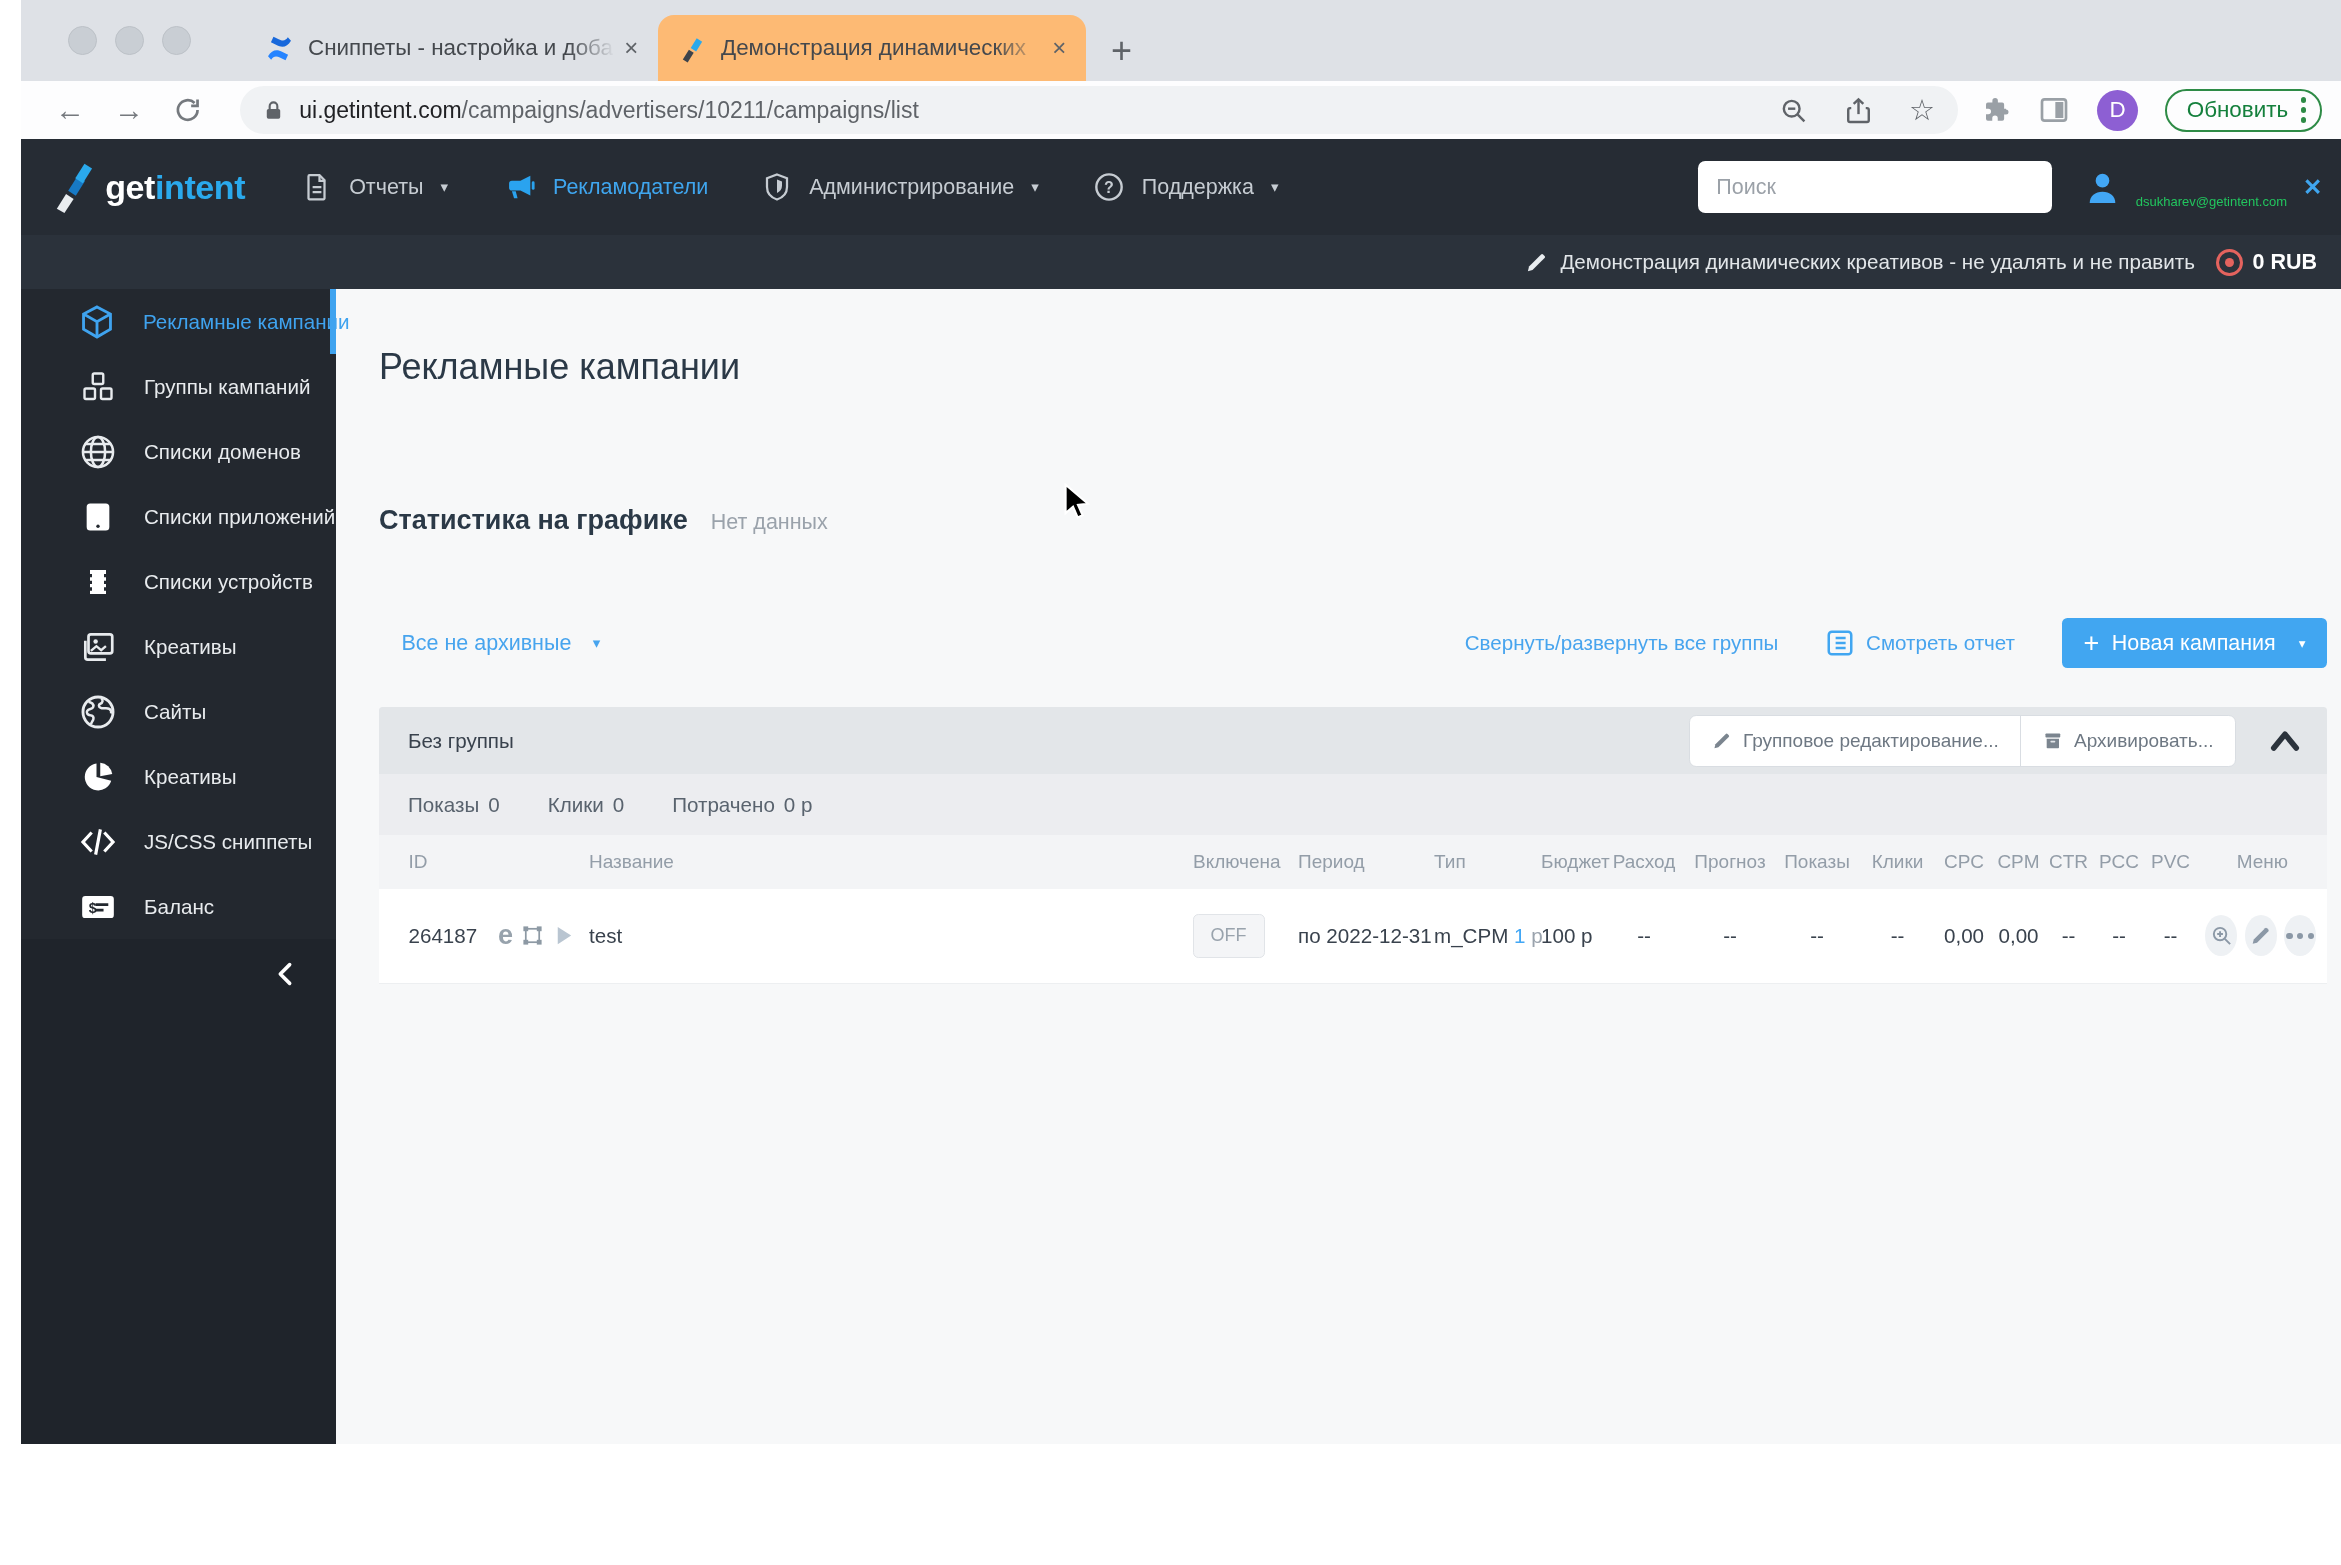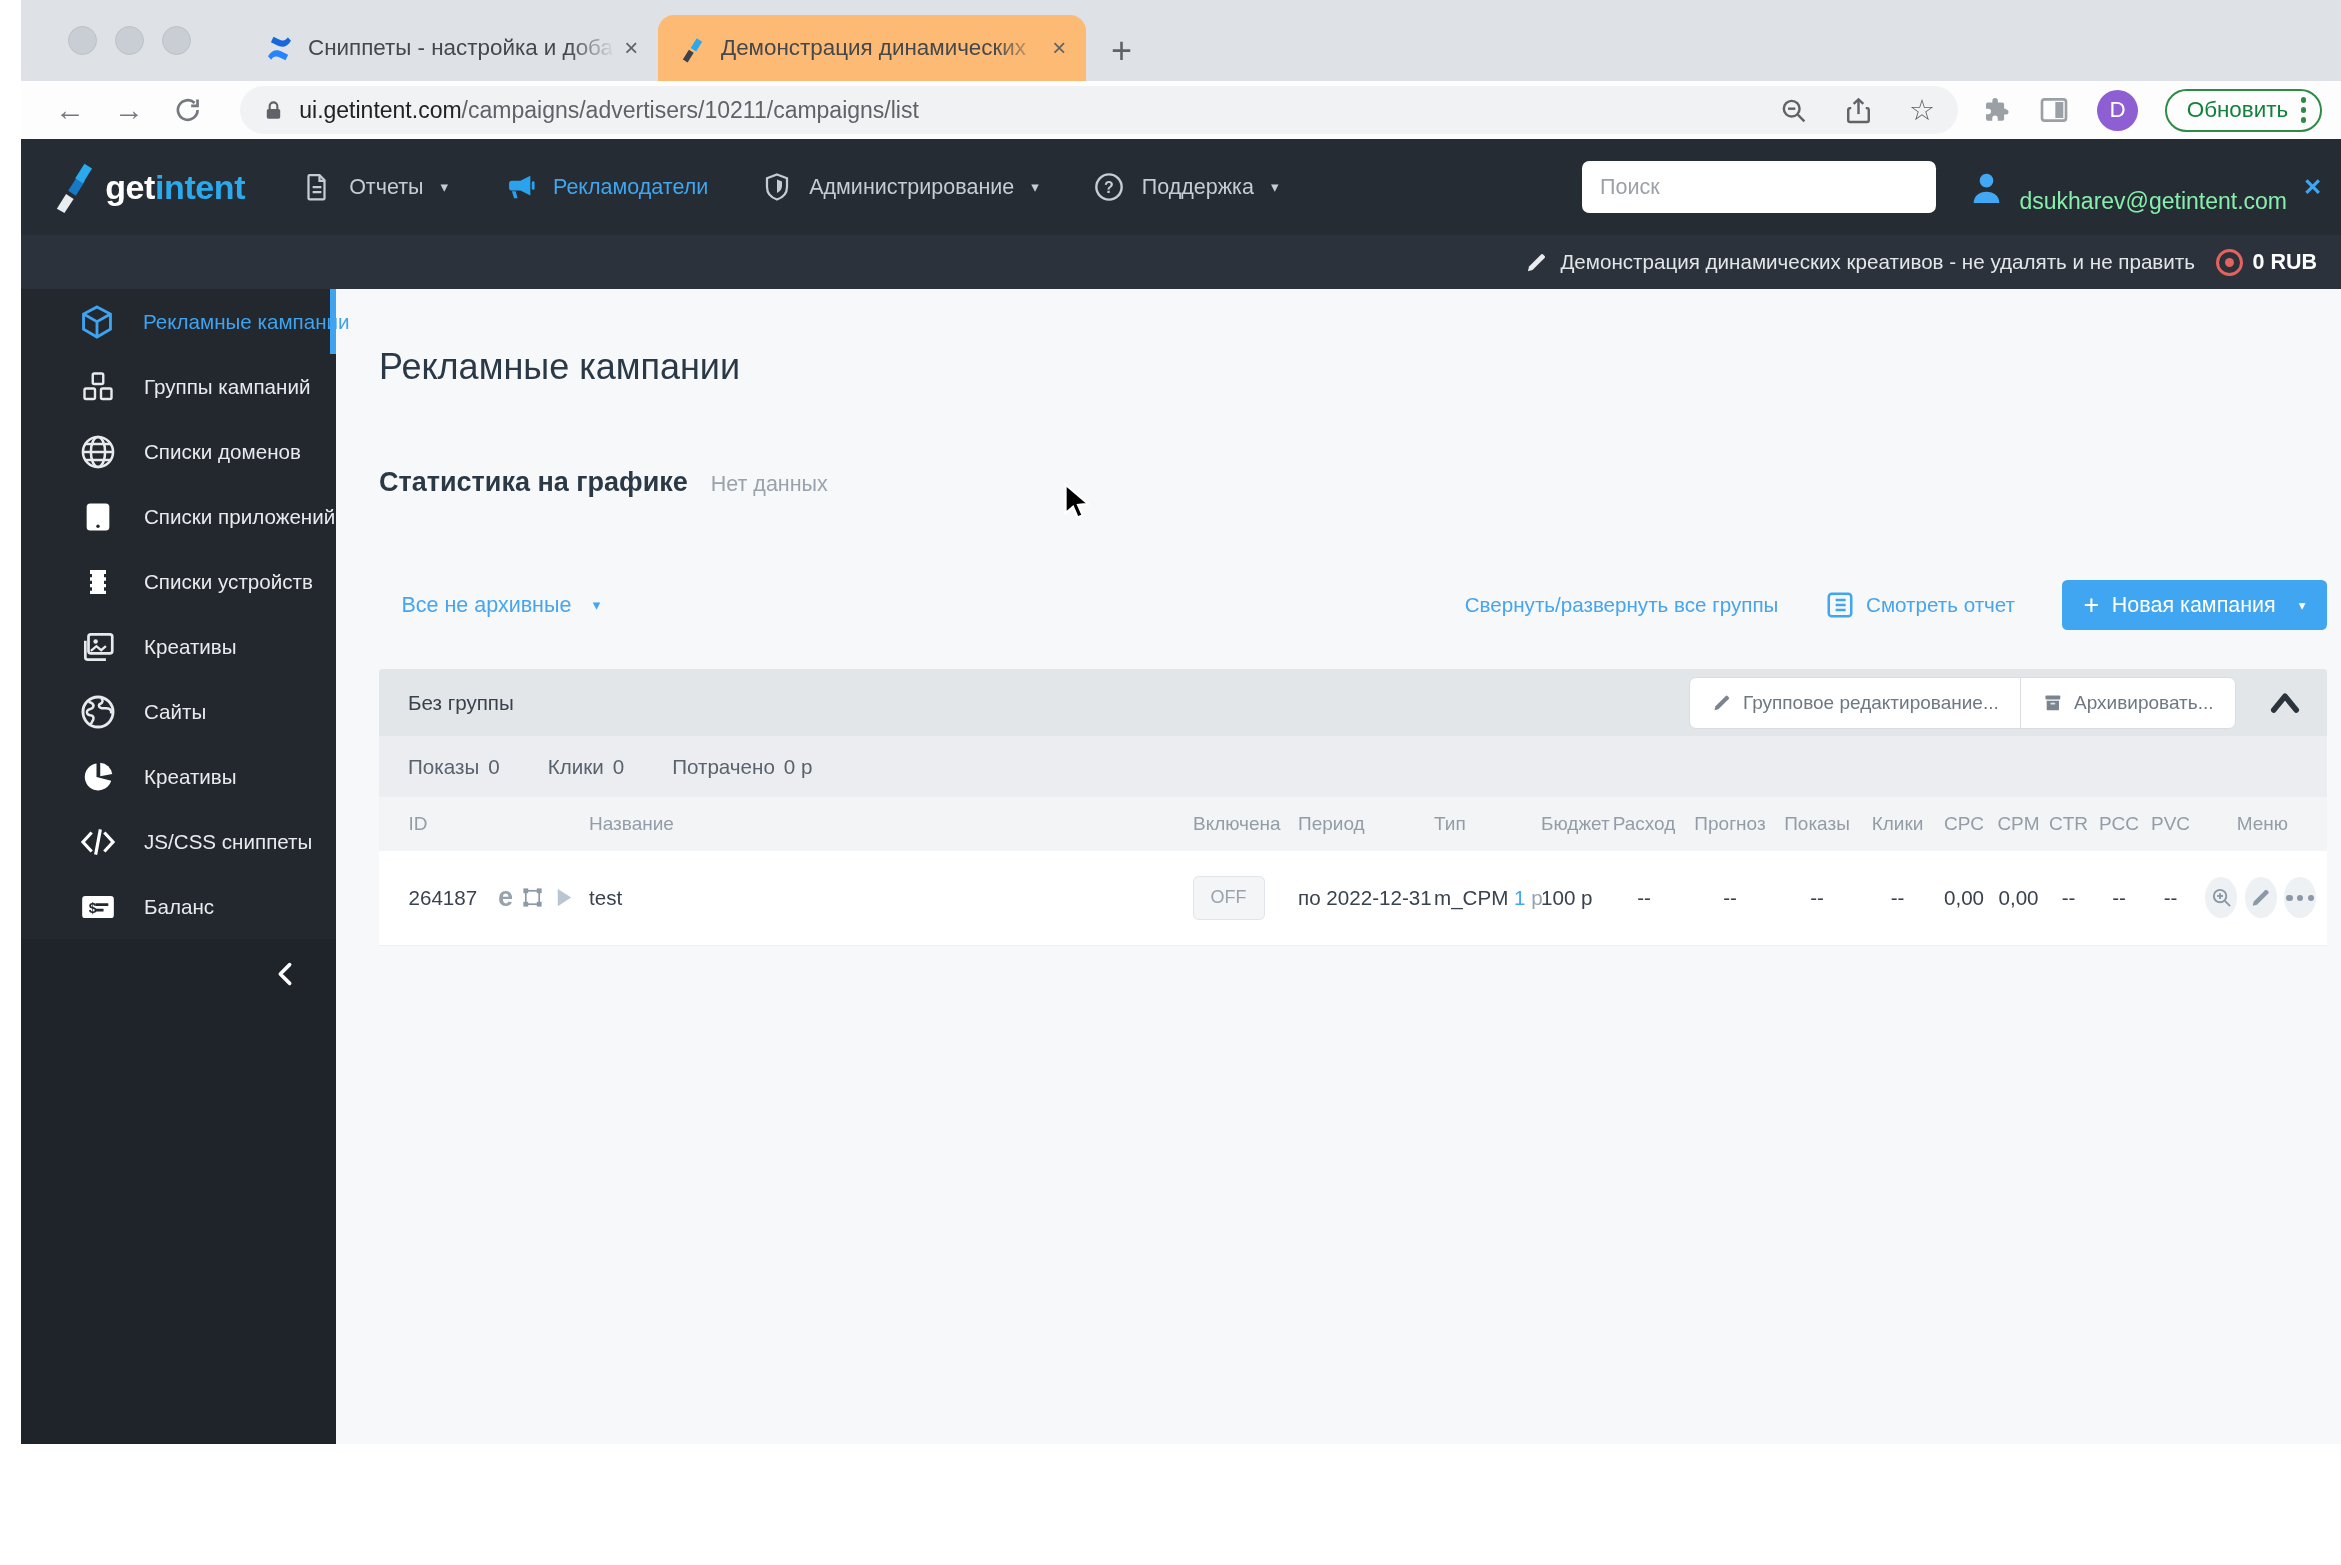--- a/index.html
+++ b/index.html
@@ -39,21 +39,21 @@
   .logo-text { font-size:34px; font-weight:700; margin-left:7.2px; letter-spacing:-0.4px; }
   .logo-text .w { color:#fff; } .logo-text .b { color:#2aa9ec; }
   .menu { display:flex; align-items:center; gap:54px; }
   .mitem { display:flex; align-items:center; gap:17px; font-size:21.5px; color:#c6ccd2; }
   .mitem .caret { font-size:15px; color:#c6ccd2; }
   .mitem.active { color:#3fa6ef; }
   .appsearch { margin-left:auto; width:354px; height:52px; background:#fff; border-radius:7.2px; display:flex; align-items:center; }
   .appsearch input { border:none; outline:none; background:transparent; width:100%; font-size:21.5px; padding:0 18px; color:#333; font-family:"Liberation Sans",sans-serif; }
   .appsearch input::placeholder { color:#9ba1a8; }
   .userblock { display:flex; align-items:center; margin-left:30px; }
-  .useremail { font-size:23px; color:#86efac; margin-left:12.5px;margin-top:28px; }
+  .useremail { font-size:13px; color:#22c55e; margin-left:12.5px;margin-top:28px; }
   .userclose { font-size:23px; font-weight:700; color:#3fa6ef; margin-left:16px; }
 
   
   .noticebar { height:54px; background:#2b323b; display:flex; align-items:center; justify-content:flex-end; padding-right:25px; }
   .notice-text { font-size:20.6px; color:#e2e6e9; margin-left:12.5px; }
   .balance { font-size:21.5px; font-weight:700; color:#fff; margin-left:9px; }
   .target { margin-left:21.5px; width:27px; height:27px; border:3.6px solid #e4635e; border-radius:50%; position:relative; }
   .target i { position:absolute; left:50%; top:50%; width:9px; height:9px; margin:-4.5px 0 0 -4.5px; border-radius:50%; background:#e4635e; }
 
   
@@ -62,21 +62,21 @@
   .sideitem { height:65px; display:flex; align-items:center; padding-left:57px; position:relative; }
   .sideitem .sicon { width:39px; display:flex; justify-content:center; }
   .sideitem .slabel { margin-left:27px; font-size:20.6px; color:#e8ebee; white-space:nowrap; }
   .sideitem.active .slabel { color:#3fa3ef; }
   .sideitem.active::after { content:""; position:absolute; right:0; top:0; width:6.3px; height:65px; background:#3fa3ef; }
   .side-foot { flex:1; background:#1f242b; position:relative; }
   .side-collapse { position:absolute; top:19.7px; right:38px; }
 
   .main { flex:1; background:#f7f8f9; padding:0 36px 0 43px; }
   .h1 { margin-top:57px; font-size:36px; font-weight:400; color:#2b3947; }
-  .statsline { margin-top:79px; display:flex; align-items:baseline; gap:23px; }
+  .statsline { margin-top:117px; display:flex; align-items:baseline; gap:23px; }
   .statsline h2 { font-size:27px; font-weight:700; color:#2b3947; }
   .statsline .nodata { font-size:21.5px; color:#9aa2ab; }
 
   .filterrow { margin-top:82px; display:flex; align-items:center; }
   .filter { margin-left:22.4px; display:flex; align-items:center; font-size:21.5px; color:#47a4ee; }
   .filter .caret { font-size:15px; margin-left:21.5px; }
   .filter-right { margin-left:auto; display:flex; align-items:center; gap:47px; }
   .bluelink { font-size:20.6px; color:#47a4ee; display:flex; align-items:center; gap:10.7px; }
   .newbtn { height:50px; background:#41a6f1; border-radius:5.4px; color:#fff; display:flex; align-items:center; padding:0 21.5px; }
   .newbtn .plus { font-size:27px; font-weight:400; margin-right:12.5px; }

